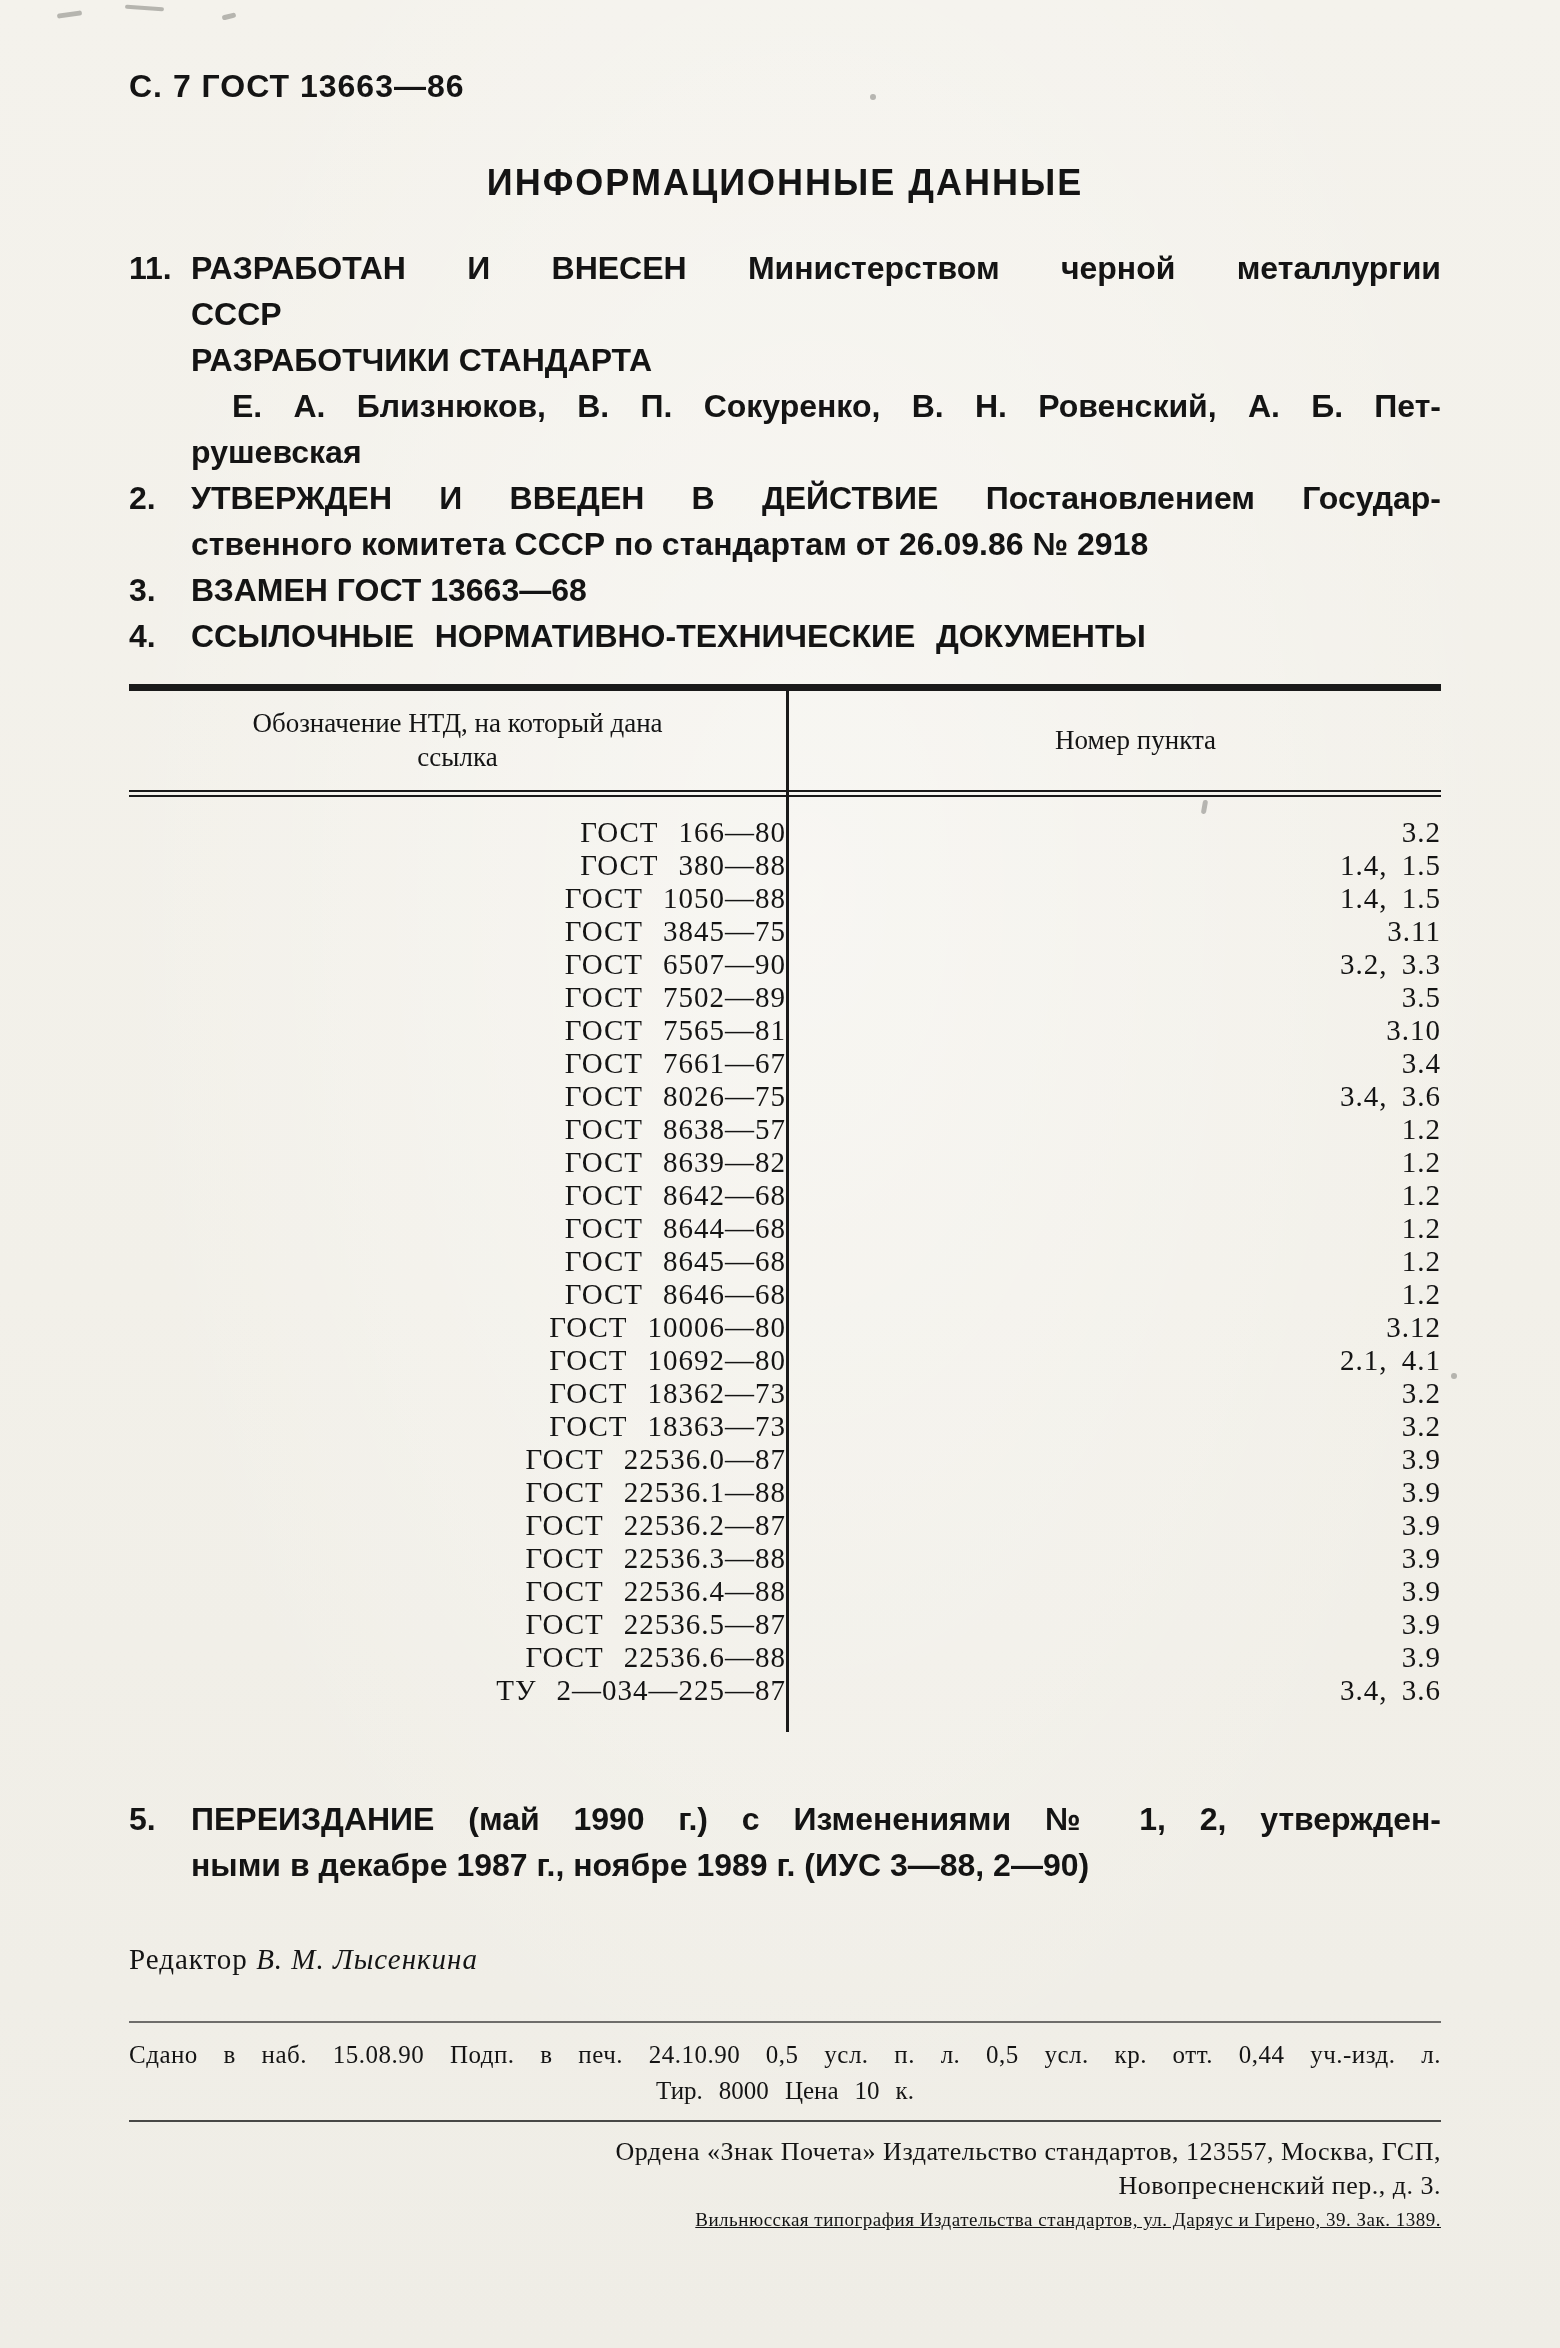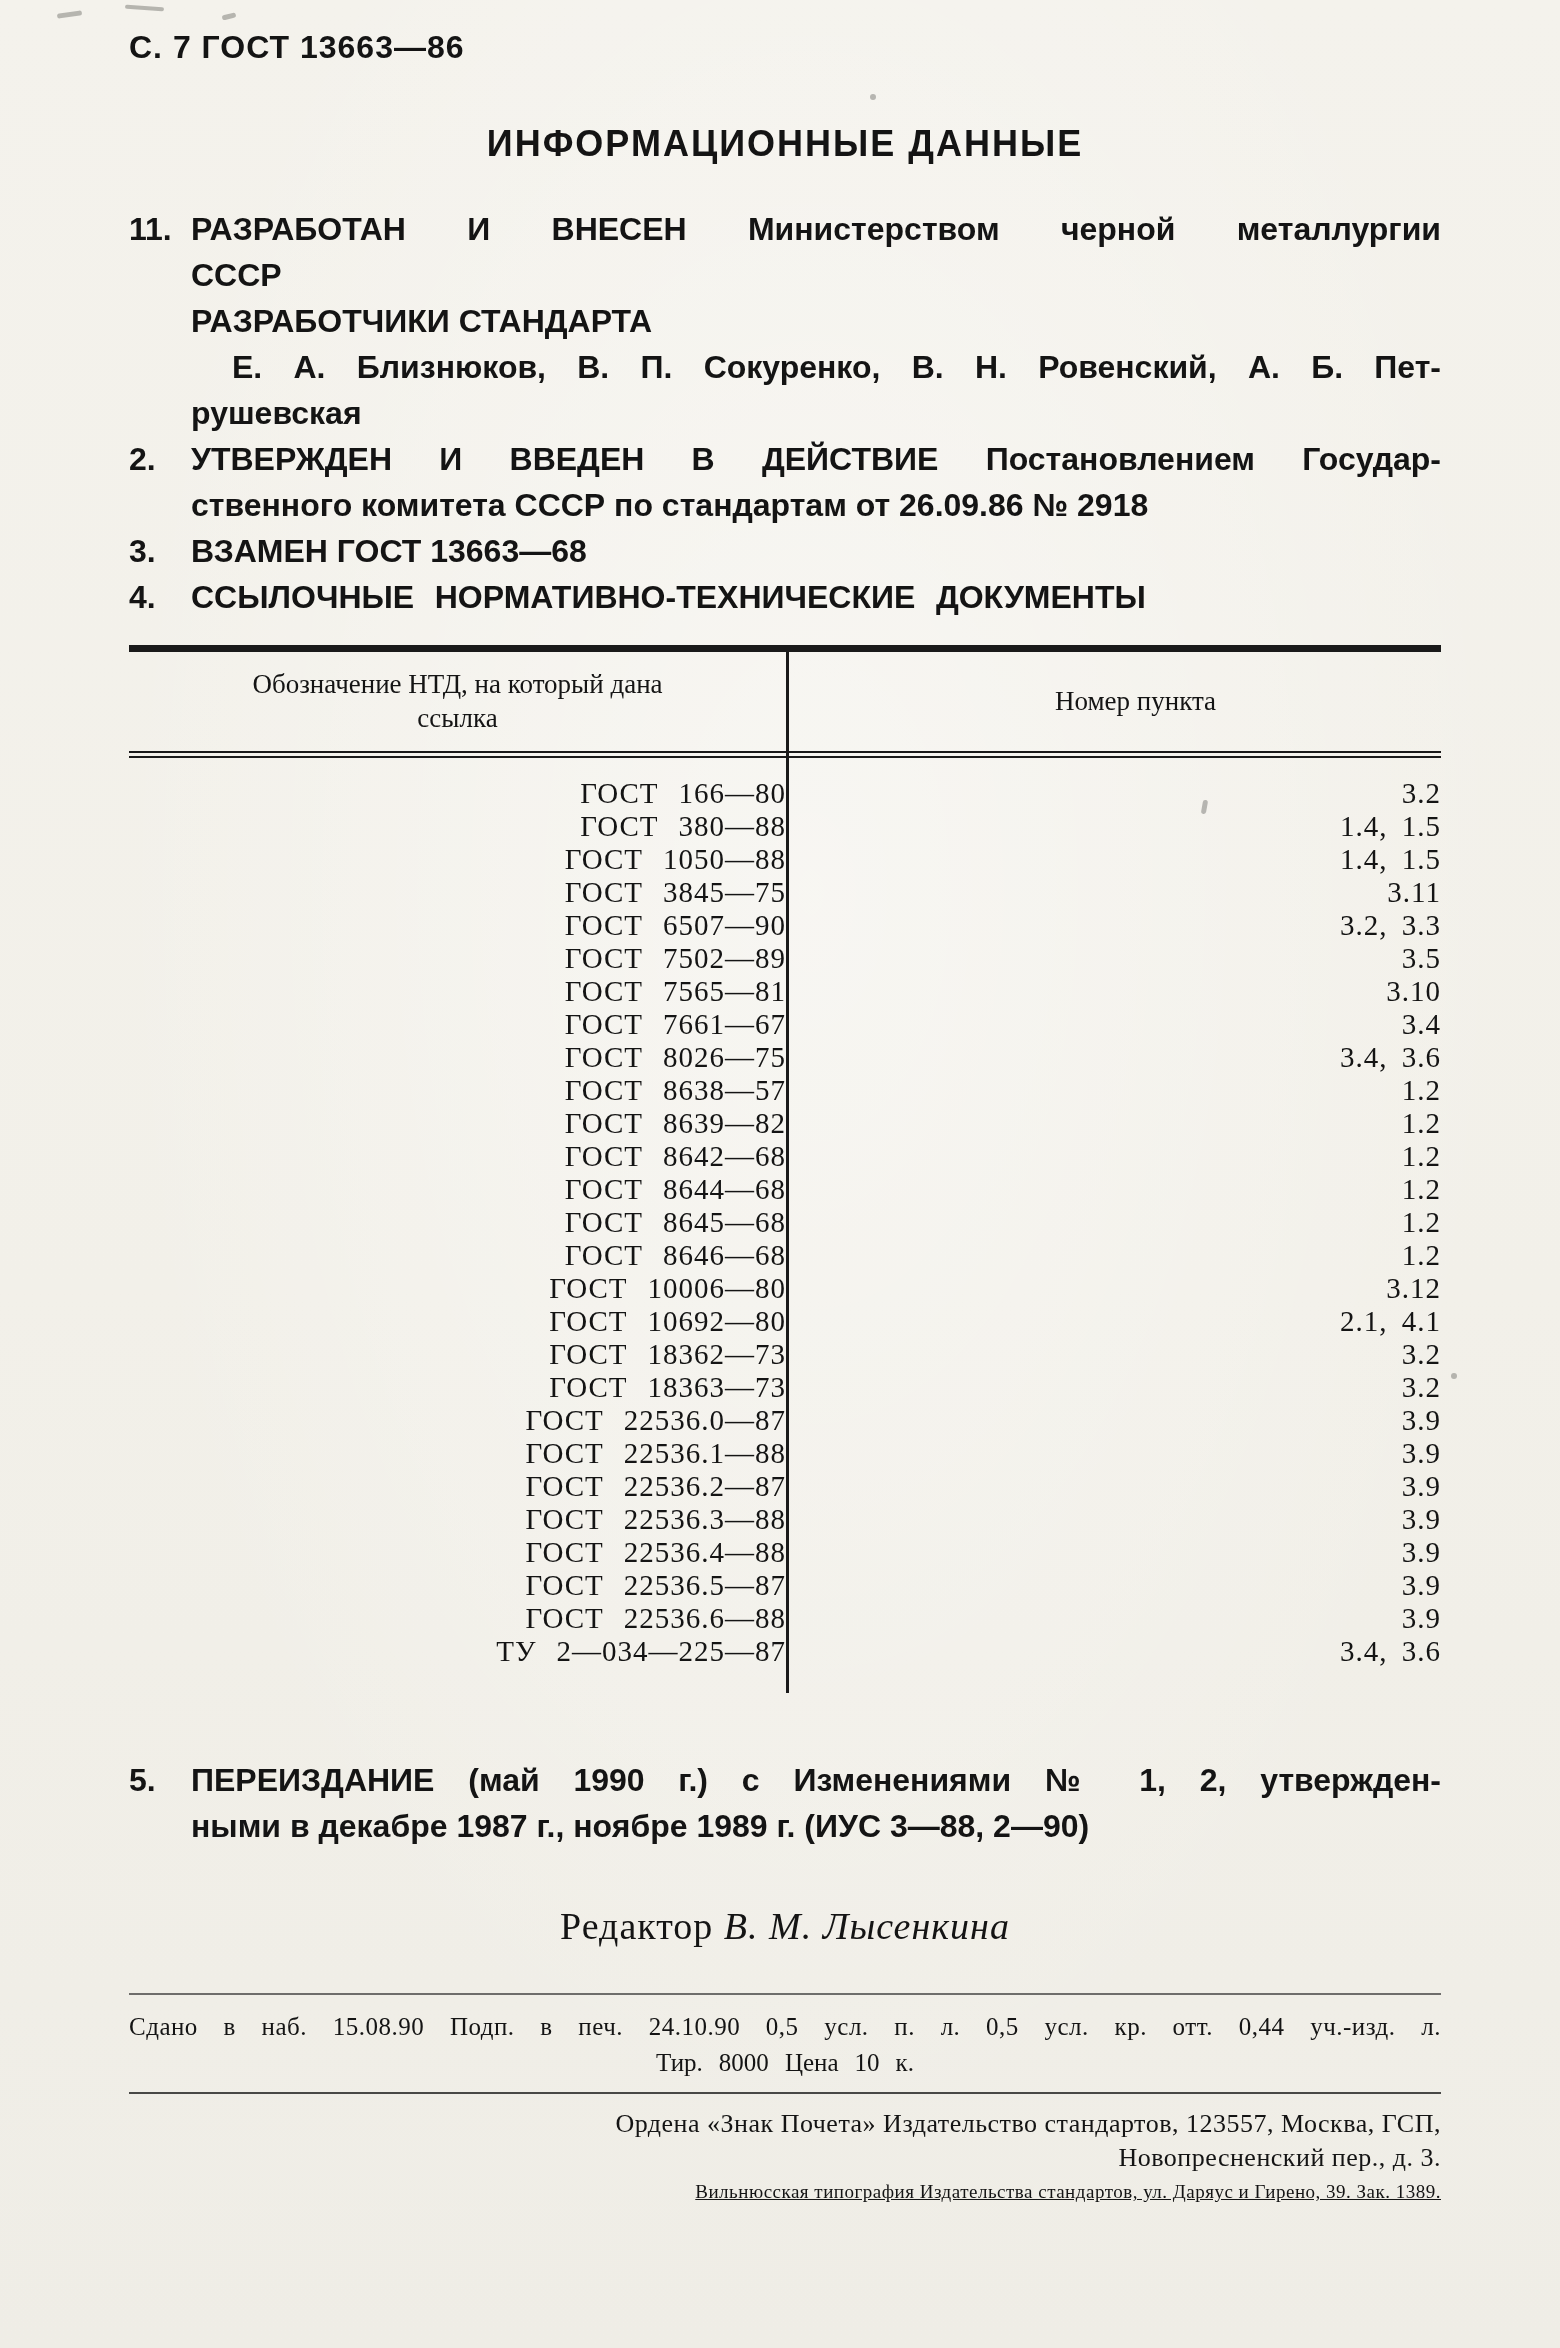--- a/index.html
+++ b/index.html
@@ -12,21 +12,21 @@
     color:#141414;
     background:
       radial-gradient(ellipse at 52% 38%, rgba(255,255,255,0.40), rgba(255,255,255,0) 62%),
       linear-gradient(180deg, #f4f2ec 0%, #f2f0e9 55%, #efede6 100%);
     font-family:"Liberation Serif","DejaVu Serif",serif;
   }
   .content { position:relative; margin:0 119px 0 129px; }
 
   
   .doc-header {
-    padding-top:29px;
+    padding-top:68px;
     font-family:"Liberation Sans","DejaVu Sans",sans-serif;
     font-weight:bold; font-size:32px; letter-spacing:1px;
   }
 
   
   .doc-title {
     margin-top:57px; text-align:center;
     font-family:"Liberation Sans","DejaVu Sans",sans-serif;
     font-weight:bold; font-size:36px; letter-spacing:2px;
   }
@@ -54,21 +54,21 @@
   .t-body { padding:19.5px 0 25px; }
   .trow { display:flex; line-height:33px;text-align:right; }
   .tc1 { width:657px; padding-left:9.8px; letter-spacing:1px; word-spacing:11.7px; }
   .tc2 { flex:1; padding-left:47px; letter-spacing:1px; word-spacing:5.9px; }
   .t-vline { position:absolute; left:657px; top:0; bottom:0; width:2.9px; background:#1a1a1a; }
 
   .items.sec5 { margin-top:64px; }
 
   
   .editor {
-    margin-top:55px; text-align:center; font-size:38px; letter-spacing:1px;
+    margin-top:55px; font-size:29px; letter-spacing:1px;
   }
   .editor .editor-name { font-style:italic; }
 
   
   .imprint {
     margin-top:45px;
     border-top:2px solid rgba(40,40,40,0.65);
     padding-top:15.6px;
     font-size:25px;
   }

